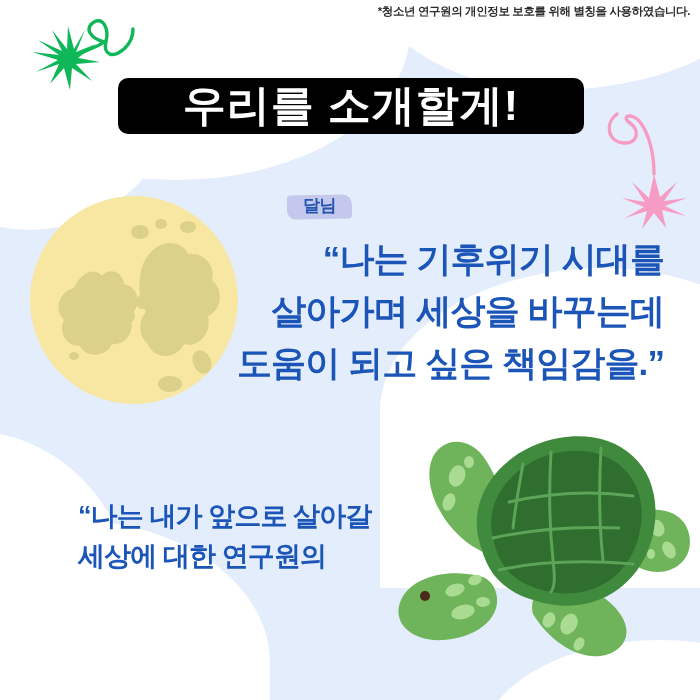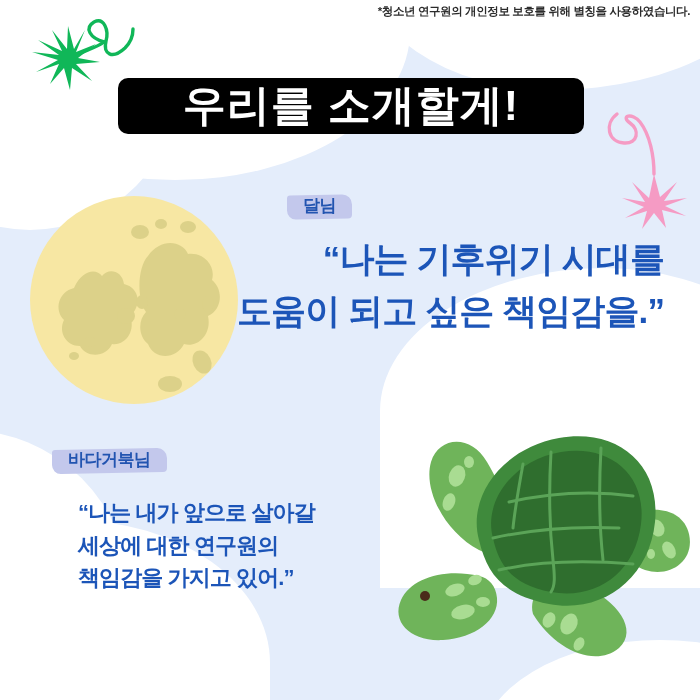--- a/index.html
+++ b/index.html
@@ -153,21 +153,21 @@
     top: 233px;
     width: 434px;
     text-align: right;
     font-size: 35px;
   }
   #quote-turtle {
     left: 78px;
     top: 497px;
     width: 330px;
     text-align: left;
-    font-size: 22px;
+    font-size: 27px;
   }
   .quote .line { white-space: nowrap; }
 
   
   #moon {
     position: absolute;
     left: 30px;
     top: 196px;
     width: 208px;
     height: 208px;
@@ -307,25 +307,22 @@
       <path d="M218 20 C 216 56, 216 96, 220 132"></path>
       <path d="M140 36 C 136 58, 132 80, 130 100"></path>
     </g>
   </svg>
 
   <div class="name-tag" id="tag-moon">
     <span>달님</span>
   </div>
   <div class="quote" id="quote-moon">
     <div class="line">“나는 기후위기 시대를</div>
+    <div class="line">살아가며 세상을 바꾸는데</div>
     <div class="line">도움이 되고 싶은 책임감을.”</div>
   </div>
 
-  <div class="name-tag" id="tag-turtle">
-    <span>바다거북님</span>
-  </div>
   <div class="quote" id="quote-turtle">
     <div class="line">“나는 내가 앞으로 살아갈</div>
     <div class="line">세상에 대한 연구원의</div>
-    <div class="line">책임감을 가지고 있어.”</div>
   </div>
 
 </div>
 
 </body></html>

